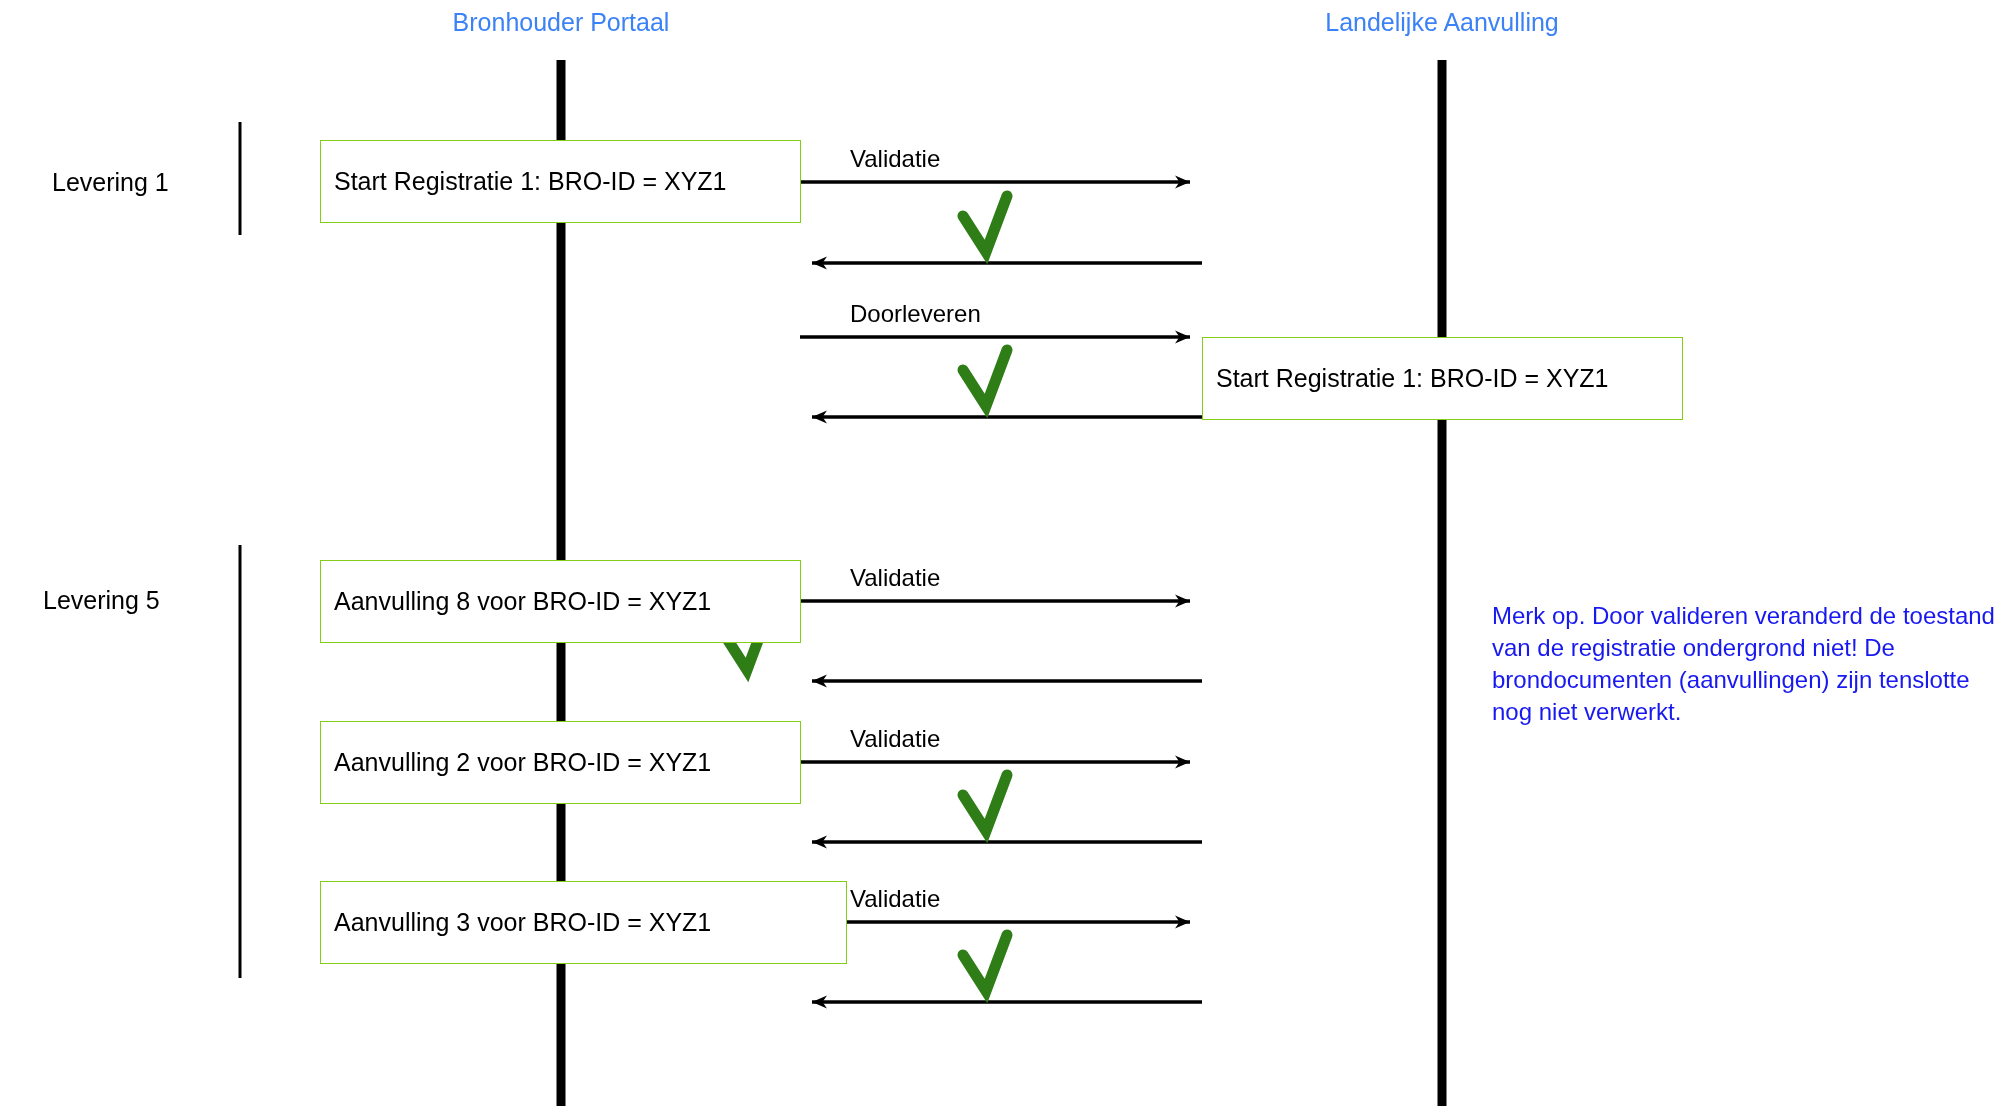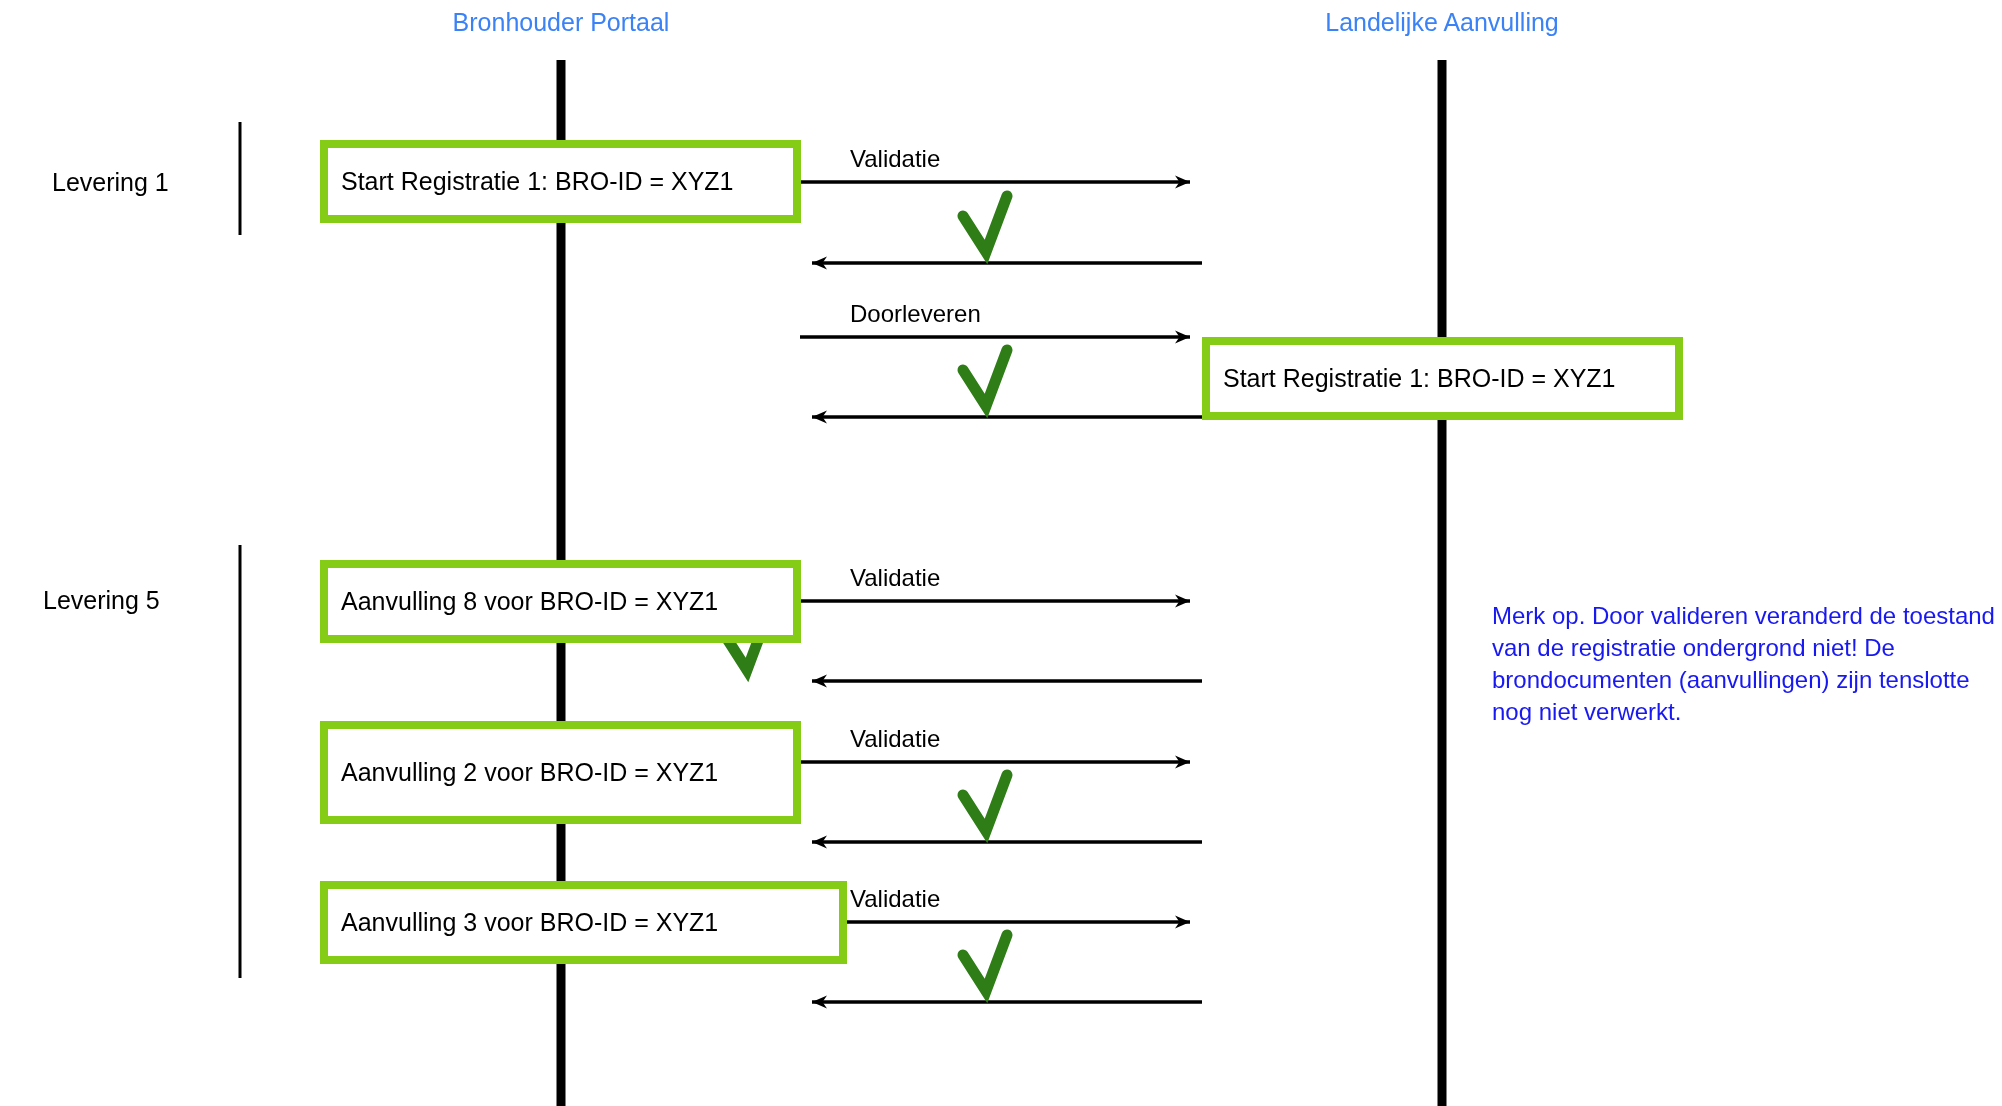--- a/index.html
+++ b/index.html
@@ -41,21 +41,21 @@
     line-height: 1;
   }
   .msg-label {
     font-size: 24px;
     white-space: nowrap;
     color: #000;
     line-height: 1;
   }
   .msg-box {
     box-sizing: border-box;
-    border: 8px solid #84cc16;
+    border: 1px solid #84cc16;
     background: #ffffff;
     display: flex;
     align-items: center;
     padding-left: 13px;
   }
   .msg-box-text {
     font-size: 25px;
     white-space: nowrap;
     color: #000;
     line-height: 1;
@@ -168,21 +168,21 @@
   </div>
 
   <div class="abs msg-box" style="left:1202px; top:337px; width:481px; height:83px;">
     <span class="msg-box-text">Start Registratie 1: BRO-ID = XYZ1</span>
   </div>
 
   <div class="abs msg-box" style="left:320px; top:560px; width:481px; height:83px;">
     <span class="msg-box-text">Aanvulling 8 voor BRO-ID = XYZ1</span>
   </div>
 
-  <div class="abs msg-box" style="left:320px; top:721px; width:481px; height:103px;">
+  <div class="abs msg-box" style="left:320px; top:721px; width:481px; height:83px;">
     <span class="msg-box-text">Aanvulling 2 voor BRO-ID = XYZ1</span>
   </div>
 
   <div class="abs msg-box" style="left:320px; top:881px; width:527px; height:83px;">
     <span class="msg-box-text">Aanvulling 3 voor BRO-ID = XYZ1</span>
   </div>
 
   <div class="abs msg-label" style="left:850px; top:147px; width:290px;">
     <span>Validatie</span>
   </div>

